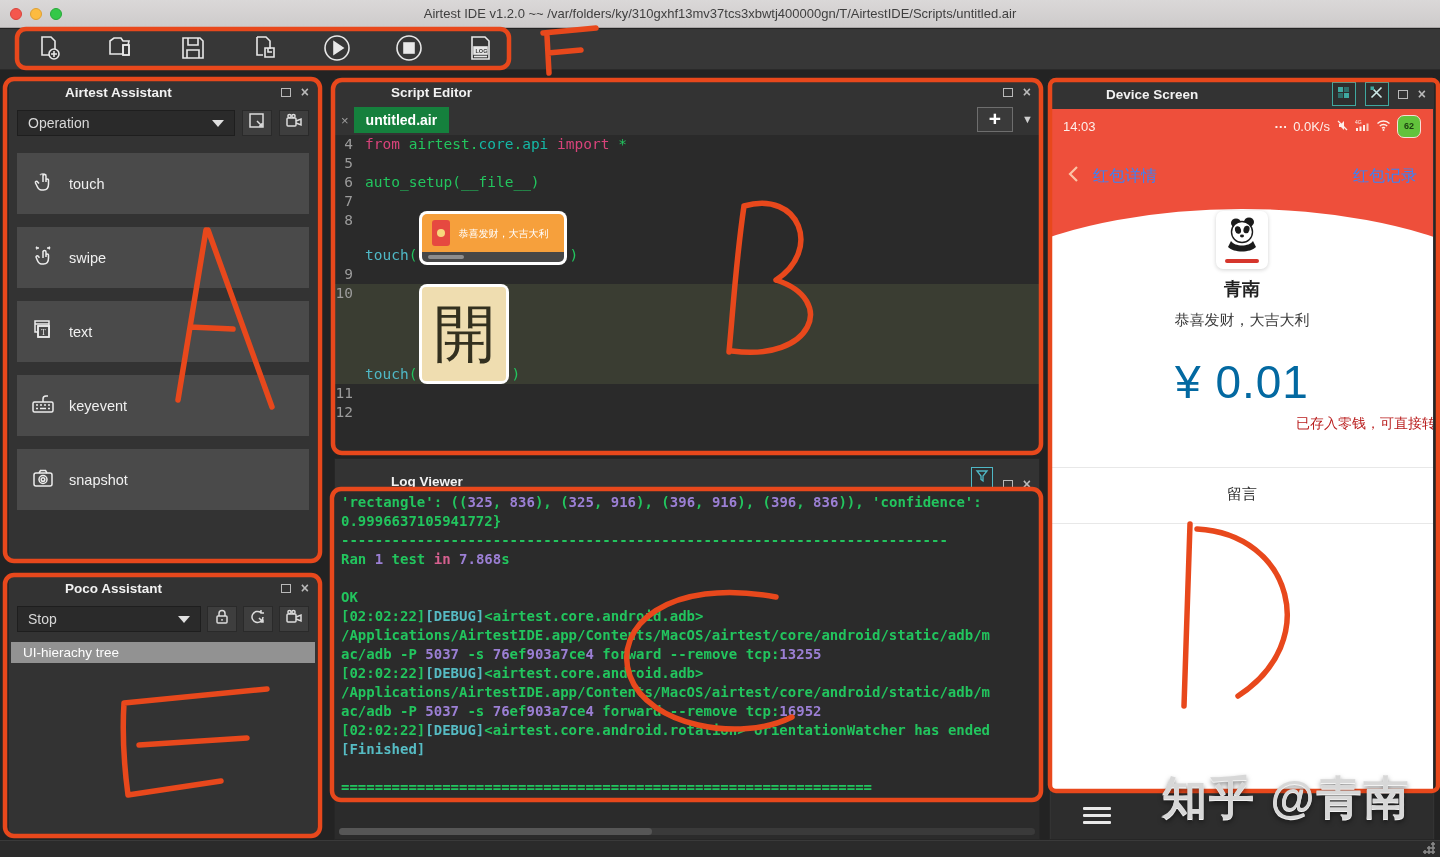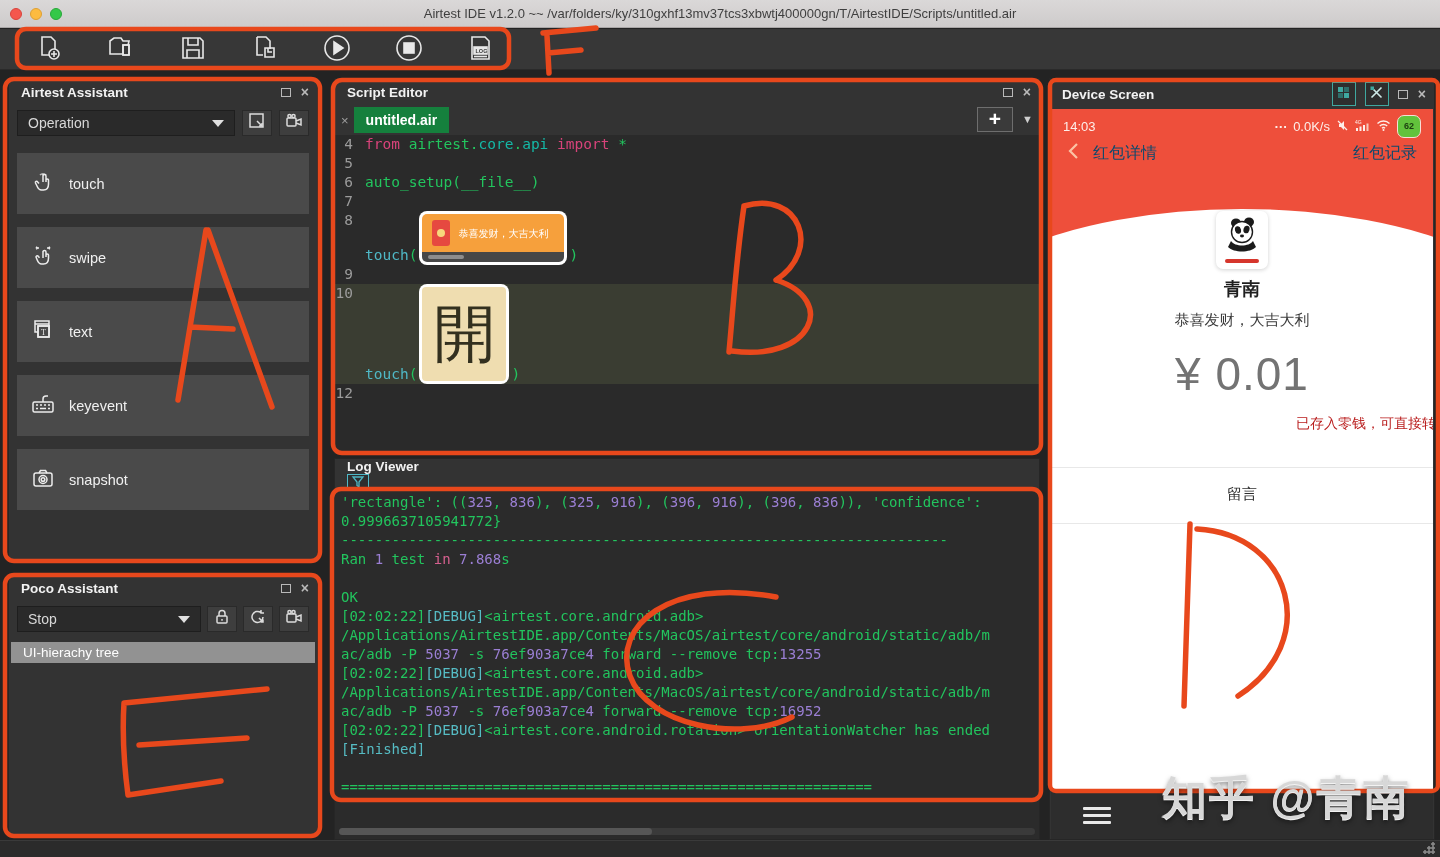--- a/index.html
+++ b/index.html
@@ -20,21 +20,21 @@
 
   
   .toolbar { position:absolute; left:0; top:29px; width:1440px; height:41px; background:#373737;
     display:flex; align-items:center; gap:30px; padding-left:28px; border-bottom:1px solid #2a2a2a; }
   .tbtn { width:42px; height:34px; display:flex; align-items:center; justify-content:center; background:none; border:none; cursor:pointer; }
   .tbtn svg { stroke:#e8e8e8; fill:none; stroke-width:1.6; }
 
   
   .panel { position:absolute; background:#333333; border:1px solid #262626; }
   .panel-head { height:26px; display:flex; align-items:center; padding:0 8px 0 12px; }
-  .panel-title { color:#f2f2f2; font-size:13.5px; font-weight:700; flex:1; }
+  .panel-title { color:#f2f2f2; font-size:13.5px; font-weight:700; flex:1;margin-left:44px; }
   .chrome { display:flex; gap:10px; align-items:center; }
   .float-ico { width:10px; height:9px; border:1.5px solid #b9b9b9; display:inline-block; }
   .close-ico { color:#b9b9b9; font-size:14px; line-height:10px; font-weight:700; }
 
   .dd { background:#2a2a2a; border:1px solid #1e1e1e; color:#d8d8d8; font-size:14px;
     display:flex; align-items:center; padding:0 10px; height:26px; }
   .dd .dd-label { flex:1; }
   .dd .caret { width:0; height:0; border-left:6px solid transparent; border-right:6px solid transparent; border-top:7px solid #e0e0e0; }
   .sq-btn { width:30px; height:26px; background:#3e3e3e; border:1px solid #2a2a2a; display:flex; align-items:center; justify-content:center; }
   .sq-btn svg { stroke:#dcdcdc; fill:none; stroke-width:1.5; }
@@ -76,50 +76,50 @@
   .rp-env { width:18px; height:26px; background:#e64940; border-radius:3px; display:flex; align-items:center; justify-content:center; }
   .rp-env i { width:8px; height:8px; border-radius:50%; background:#f7d87c; display:block; }
   .rp-text { color:#fff; font-size:10px; font-family:"Liberation Sans",sans-serif; white-space:nowrap; }
   .rp-strip { height:10px; background:#474747; display:flex; align-items:center; padding-left:6px; }
   .rp-strip i { display:block; width:36px; height:4px; background:#8d8d8d; border-radius:2px; }
   .thumb-inner-kai { width:84px; height:94px; border-radius:4px; background:#efddb0; display:flex; align-items:center; justify-content:center; }
   .kai-char { font-family:"DejaVu Serif","Liberation Serif",serif; font-size:62px; color:#33301f; line-height:1; }
 
   
   .log-panel { left:334px; top:458px; width:706px; height:382px; }
-  .log-head { height:30px; display:flex; align-items:flex-start; padding:0 8px 0 12px;flex-direction:column; }
+  .log-head { height:30px; display:flex; align-items:flex-end; padding:0 8px 0 12px; }
   .log-head .panel-title { flex:1; }
   .funnel-btn { width:22px; height:22px; border:1px solid #4fb8c6; background:#2e2e2e; display:flex; align-items:center; justify-content:center; margin-right:10px; }
   .log-body { position:absolute; left:0; top:30px; right:0; bottom:0; background:#2b2b2b; overflow:hidden;
     font-family:"DejaVu Sans Mono","Liberation Mono",monospace; font-size:14px; padding:4px 0 0 6px; }
-  .log-line { line-height:19px; white-space:pre; }
+  .log-line { line-height:19px; white-space:pre;font-weight:bold; }
   .log-scroll { position:absolute; left:4px; right:4px; bottom:4px; height:7px; background:#3a3a3a; border-radius:4px; }
   .log-scroll i { display:block; width:45%; height:7px; background:#565656; border-radius:4px; }
 
   
   .device-panel { left:1049px; top:78px; width:386px; height:762px; }
   .dev-head { height:30px; display:flex; align-items:center; padding:0 8px 0 12px; }
   .dev-head .panel-title { flex:1; }
   .teal-btn { width:24px; height:24px; border:1px solid #3fa8a0; background:#2e2e2e; display:flex; align-items:center; justify-content:center; margin-right:9px; }
   .phone { position:absolute; left:1px; top:30px; width:382px; height:684px; background:#fff; overflow:hidden; }
   .red-header { position:absolute; left:0; top:0; width:100%; height:150px; background:#ee4f3b; }
   .arc { position:absolute; left:-35%; top:100px; width:170%; height:290px; background:#fff; border-radius:50%; }
   .statusbar { position:absolute; left:0; top:6px; width:100%; padding:0 12px; display:flex; align-items:center; color:#fdeee9; font-size:13px; }
   .statusbar .sb-right { margin-left:auto; display:flex; align-items:center; gap:6px; }
   .battery { background:#62c23c; border:1px solid #f8ded6; border-radius:7px; color:#1c3d10; font-size:9px; font-weight:700;
     padding:5px 6px; line-height:11px; }
-  .navrow { position:absolute; left:0; top:33px; width:100%; padding:0 16px; display:flex; align-items:center; color:#0c4a6e; font-size:16px; }
+  .navrow { position:absolute; left:0; top:56px; width:100%; padding:0 16px; display:flex; align-items:center; color:#3b82f6; font-size:16px; }
   .nav-title { margin-left:14px; }
   .nav-action { margin-left:auto; }
   .avatar-card { position:absolute; left:50%; top:102px; transform:translateX(-50%); width:52px; height:58px;
     background:#fff; border-radius:7px; box-shadow:0 1px 4px rgba(0,0,0,.18); display:flex; flex-direction:column; align-items:center; padding-top:4px; }
   .avatar-cap { margin-top:2px; width:34px; height:4px; background:#d6362c; border-radius:2px; }
   .sender { position:absolute; left:0; top:168px; width:100%; text-align:center; color:#1f1f1f; font-size:18px; font-weight:700; }
   .greeting { position:absolute; left:0; top:202px; width:100%; text-align:center; color:#3c3c3c; font-size:15px; }
-  .amount { position:absolute; left:0; top:238px; width:100%; text-align:center; color:#737373; font-size:46px; font-weight:500; letter-spacing:1px; }
+  .amount { position:absolute; left:0; top:246px; width:100%; text-align:center; color:#0369a1; font-size:46px; font-weight:500; letter-spacing:1px; }
   .amount-note { position:absolute; left:17px; top:306px; width:100%; text-align:right; color:#b91c1c; font-size:14px; }
   .divider { position:absolute; left:0; width:100%; height:1px; background:#e8e8e8; }
   .msg-label { position:absolute; left:0; top:376px; width:100%; text-align:center; color:#2e2e2e; font-size:15px; }
   .dev-bottom { position:absolute; left:1px; bottom:0; width:382px; height:48px; background:#2d2d2d; display:flex; align-items:center; }
   .hamburger { margin-left:32px; display:flex; flex-direction:column; gap:4px; }
   .hamburger i { display:block; width:28px; height:3px; background:#e9e9e9; border-radius:1px; }
 
   
   .win-footer { position:absolute; left:0; top:840px; width:1440px; height:17px; background:#2b2b2b; border-top:1px solid #3a3a3a; }
   .grip { position:absolute; right:5px; bottom:3px; width:12px; height:12px;
@@ -349,20 +349,24 @@
             <span class="gutter">8</span>
             <span class="code-content"><span class="sg-fn">touch</span><span class="sg-w">(</span><span class="thumb"><span class="thumb-inner-rp"><span class="rp-orange"><span class="rp-env"><i></i></span><span class="rp-text">恭喜发财，大吉大利</span></span><span class="rp-strip"><i></i></span></span></span><span class="sg-w">)</span></span>
           </div>
           <div class="code-row">
             <span class="gutter">9</span>
             <span class="code-content">&nbsp;</span>
           </div>
           <div class="code-row imgrow hl">
             <span class="gutter">10</span>
             <span class="code-content"><span class="sg-fn">touch</span><span class="sg-w">(</span><span class="thumb"><span class="thumb-inner-kai"><span class="kai-char">開</span></span></span><span class="sg-w">)</span></span>
+          </div>
+          <div class="code-row">
+            <span class="gutter">11</span>
+            <span class="code-content">&nbsp;</span>
           </div>
           <div class="code-row">
             <span class="gutter">12</span>
             <span class="code-content">&nbsp;</span>
           </div>
         </div>
     </div>
   </section>
 
   <section class="panel log-panel">

